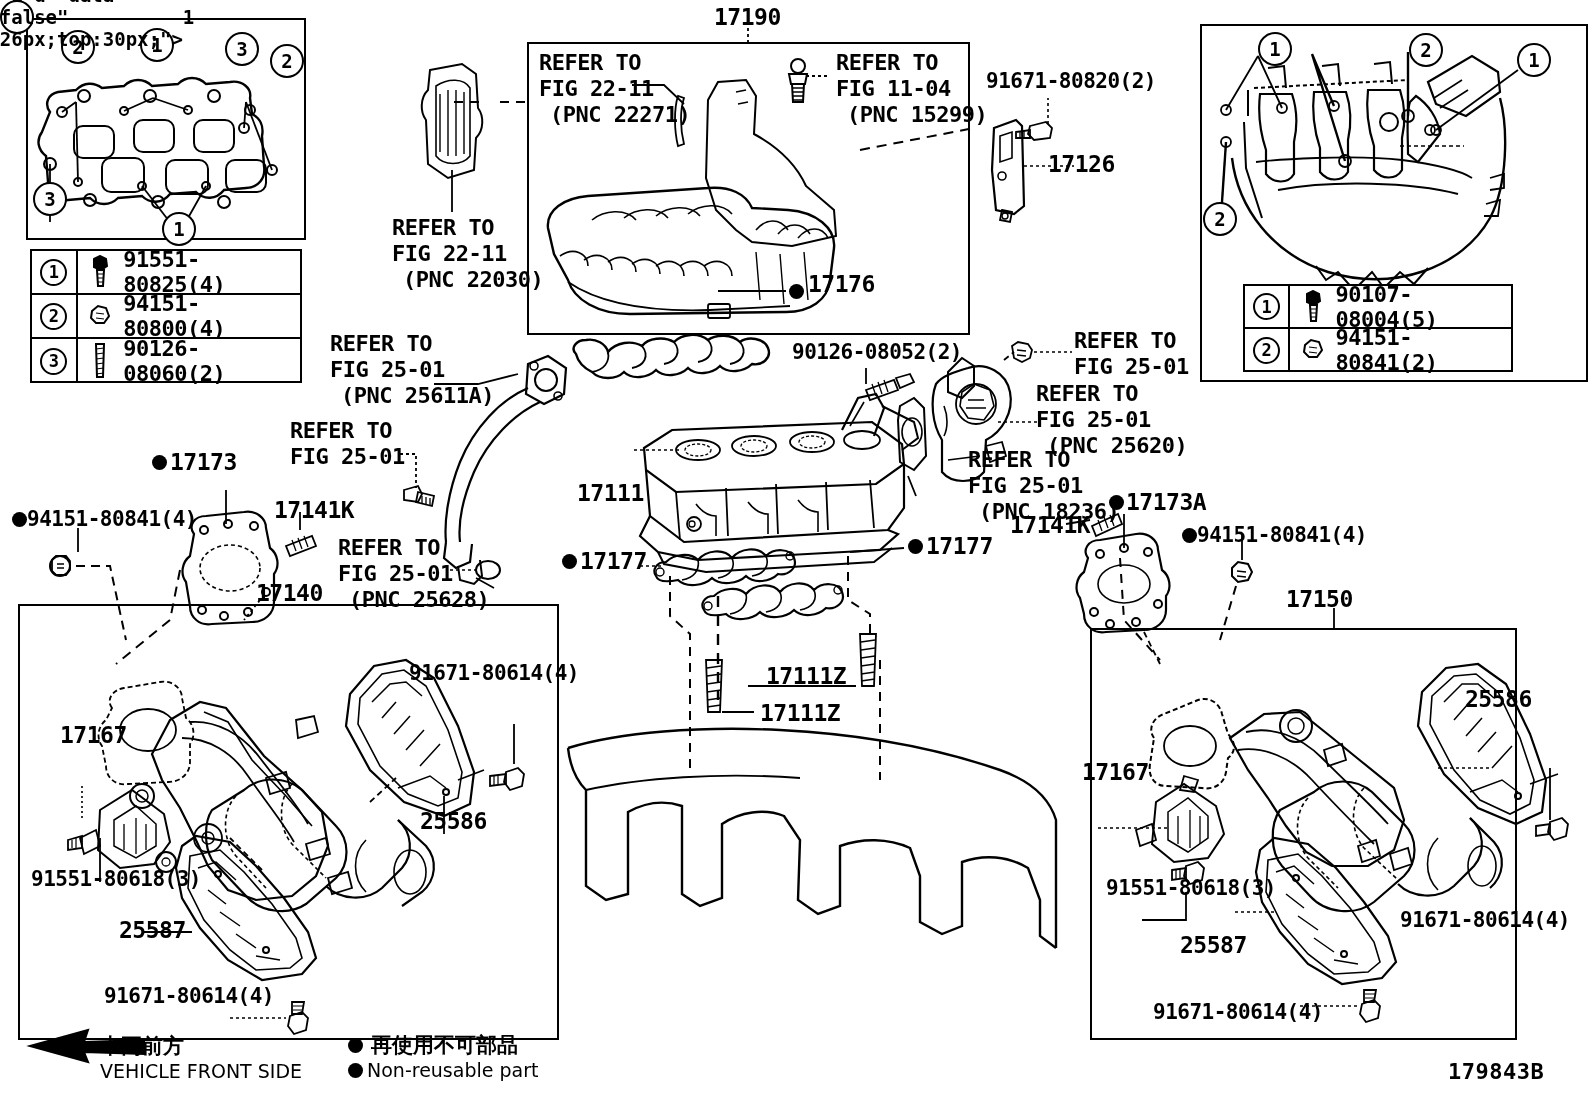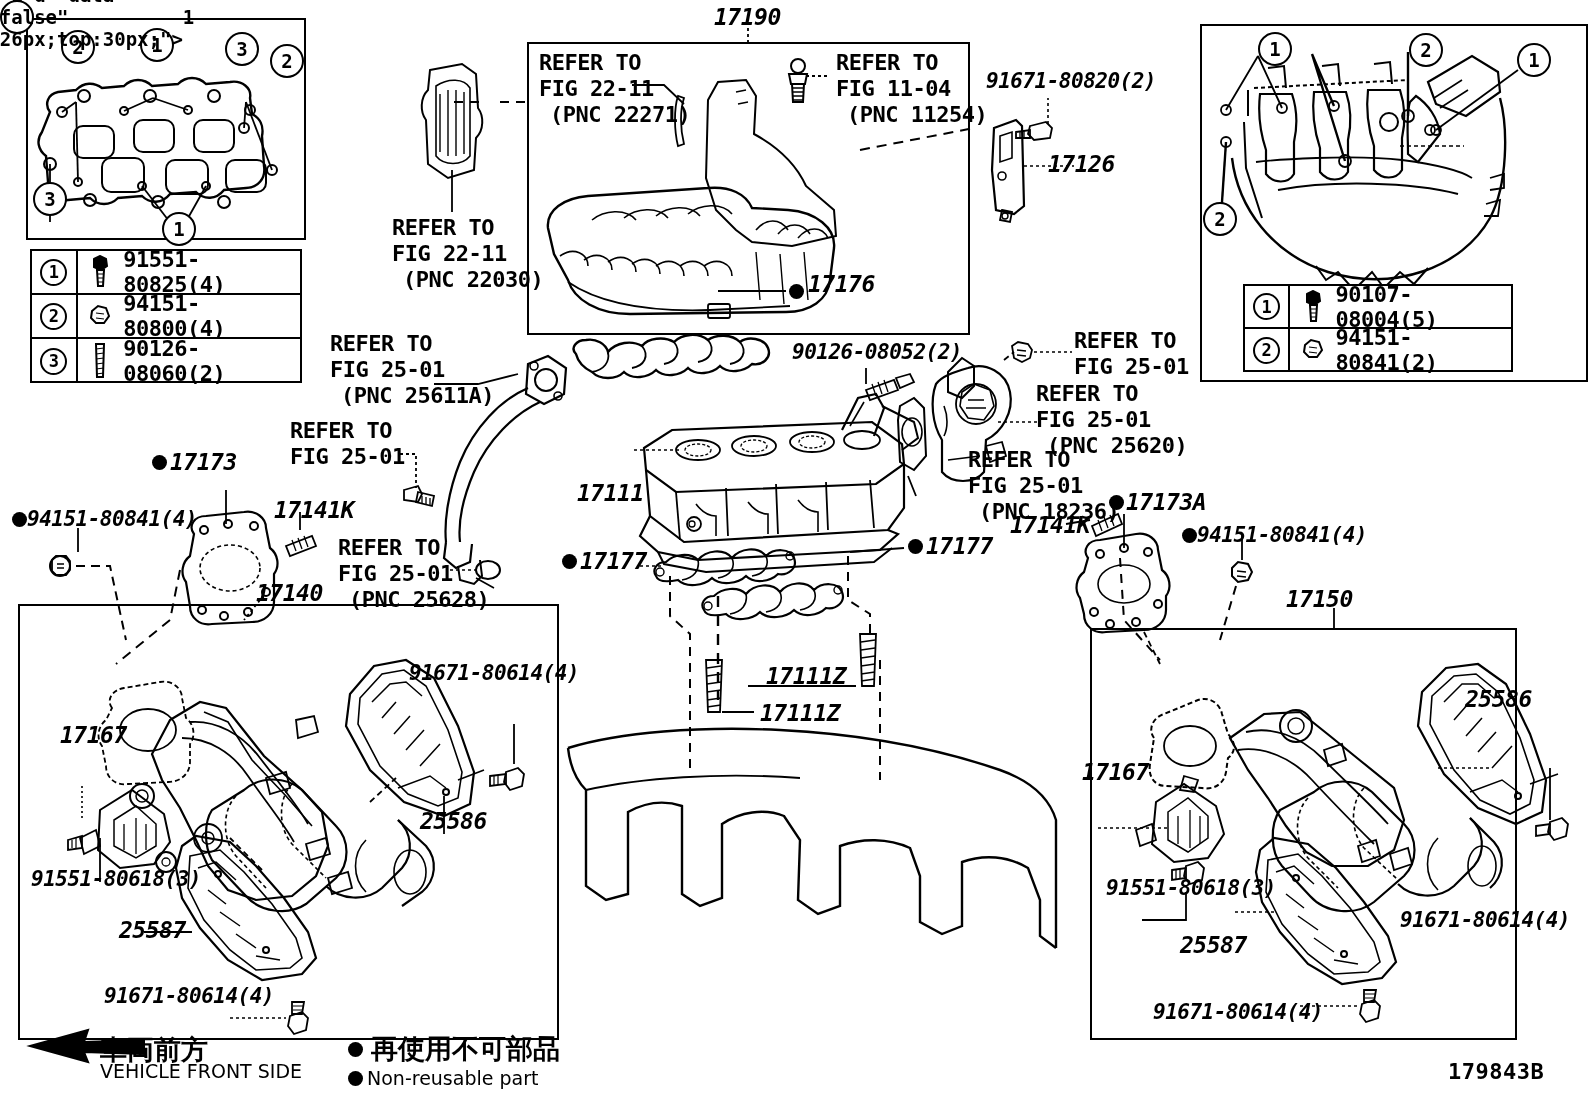--- a/index.html
+++ b/index.html
@@ -1,18 +1,18 @@
 <!DOCTYPE html>
 <html><head>
 <meta charset="utf-8">
 <style>
   html,body{margin:0;padding:0;background:#fff;}
   body{width:1592px;height:1099px;position:relative;overflow:hidden;
        font-family:"DejaVu Sans Mono","Liberation Mono",monospace;color:#000;}
-  .lbl{position:absolute;white-space:nowrap;font-weight:bold;letter-spacing:-0.5px;font-style:italic;}
+  .lbl{position:absolute;white-space:nowrap;font-weight:bold;letter-spacing:-0.5px;}
   .pn{font-size:23px;}
   .pn-s{font-size:21px;}
   .refer{position:absolute;font-size:22px;font-weight:bold;line-height:1.18;white-space:nowrap;letter-spacing:-0.5px;}
   .refer .ind{padding-left:11px;}
   .box{position:absolute;border:2.5px solid #000;box-sizing:border-box;}
   .tbl{position:absolute;border:2.5px solid #000;box-sizing:border-box;background:#fff;}
   .tbl .row{display:flex;align-items:center;box-sizing:border-box;border-bottom:2.5px solid #000;}
   .tbl .row:last-child{border-bottom:none;}
   .tbl .num{width:44px;display:flex;align-items:center;justify-content:center;
             border-right:2.5px solid #000;align-self:stretch;}
@@ -20,21 +20,21 @@
   .tbl .txt{font-size:22px;font-weight:bold;letter-spacing:-0.5px;}
   .circ{width:27px;height:27px;border:2.5px solid #000;border-radius:50%;
         display:flex;align-items:center;justify-content:center;
         font-size:17px;font-weight:bold;background:#fff;box-sizing:border-box;}
   .ccall{position:absolute;width:34px;height:34px;border:2.5px solid #000;border-radius:50%;
         display:flex;align-items:center;justify-content:center;
         font-size:19px;font-weight:bold;background:#fff;box-sizing:border-box;z-index:5;}
   .dotp{position:absolute;width:15px;height:15px;background:#000;border-radius:50%;}
   svg{position:absolute;top:0;left:0;pointer-events:none;}
   #footer{position:absolute;}
-  .jp{font-family:Liberation Mono, monospace;font-size:27px;font-weight:bold;}
+  .jp{font-family:Liberation Mono, monospace;font-size:21px;font-weight:bold;}
   .en{font-family:"DejaVu Sans","Liberation Sans",sans-serif;font-size:19px;}
   .drawno{position:absolute;font-size:22px;font-weight:bold;letter-spacing:0.5px;}
 </style>
 </head>
 <body>
 
 <svg width="1592" height="1099">
   <g fill="none" stroke="#000" stroke-width="2">
 
   <g transform="translate(28,60)">
@@ -648,21 +648,21 @@
 <div class="lbl pn" style="left:714px;top:4px;">17190</div>
 <div class="box" style="left:527px;top:42px;width:443px;height:293px;"></div>
 <div class="refer" style="left:539px;top:50px;">
   <div>REFER TO</div>
   <div>FIG 22-11</div>
   <div class="ind">(PNC 22271)</div>
 </div>
 <div class="refer" style="left:836px;top:50px;">
   <div>REFER TO</div>
   <div>FIG 11-04</div>
-  <div class="ind">(PNC 11254)</div>
+  <div class="ind">(PNC 15299)</div>
 </div>
 <div class="dotp" style="left:789px;top:284px;"></div>
 <div class="lbl pn" style="left:808px;top:271px;">17176</div>
 
 <div class="refer" style="left:392px;top:215px;">
   <div>REFER TO</div>
   <div>FIG 22-11</div>
   <div class="ind">(PNC 22030)</div>
 </div>
 

